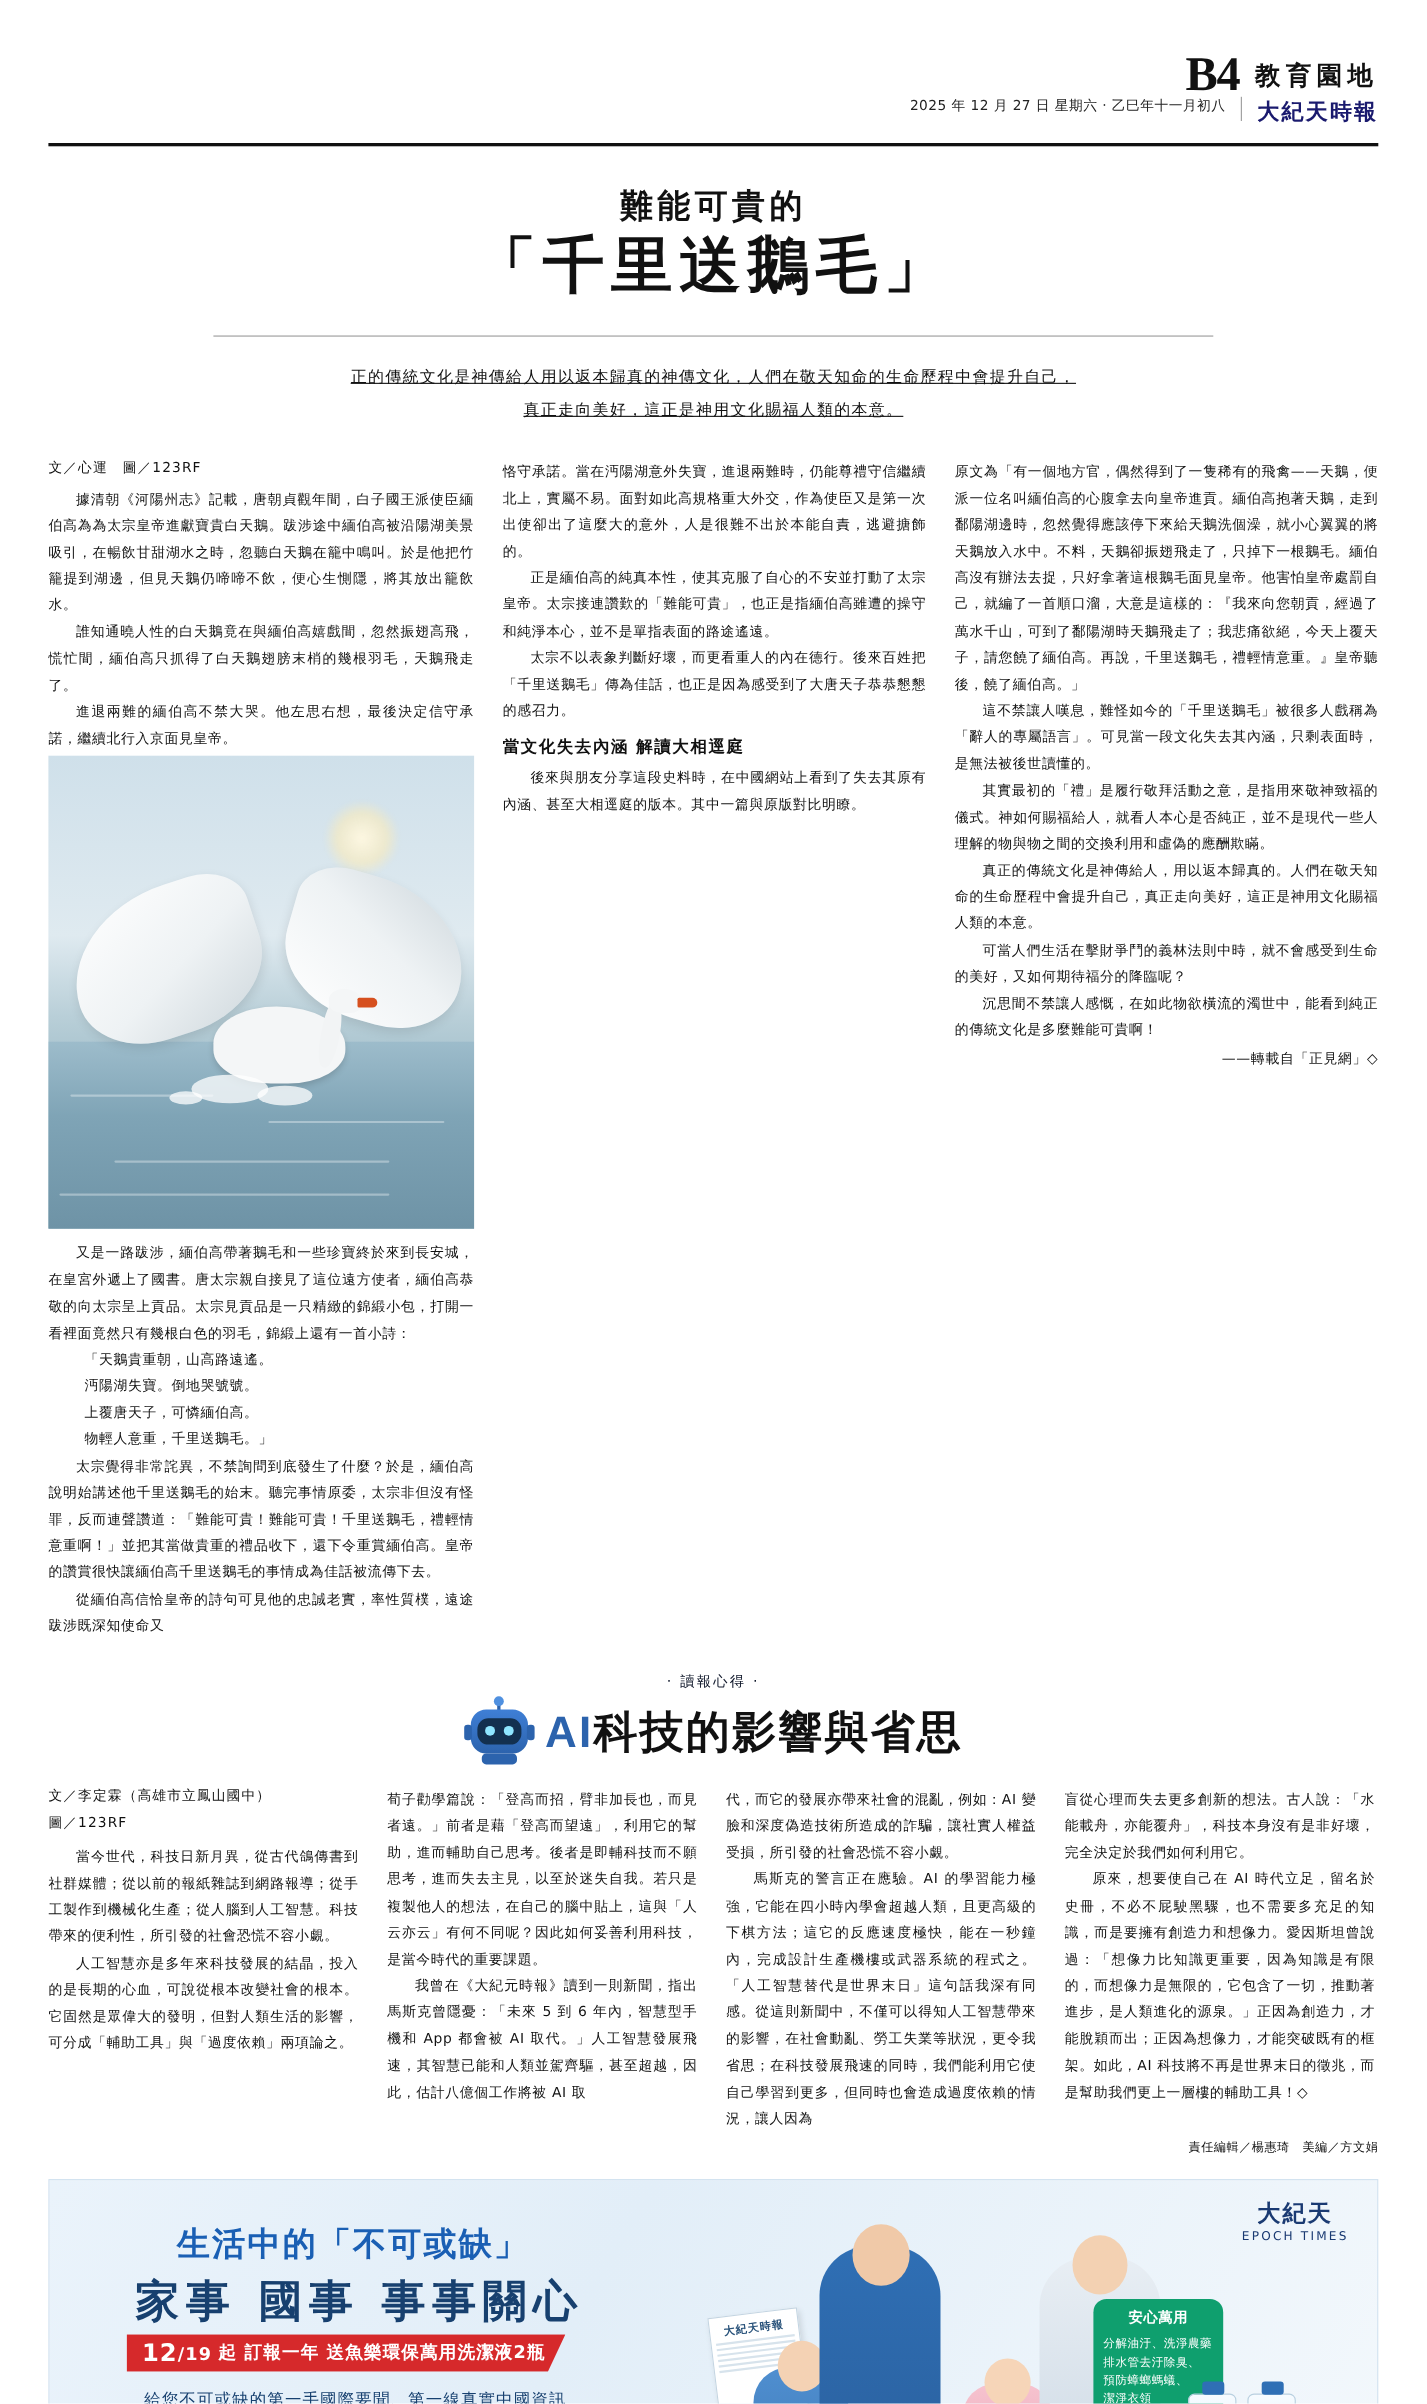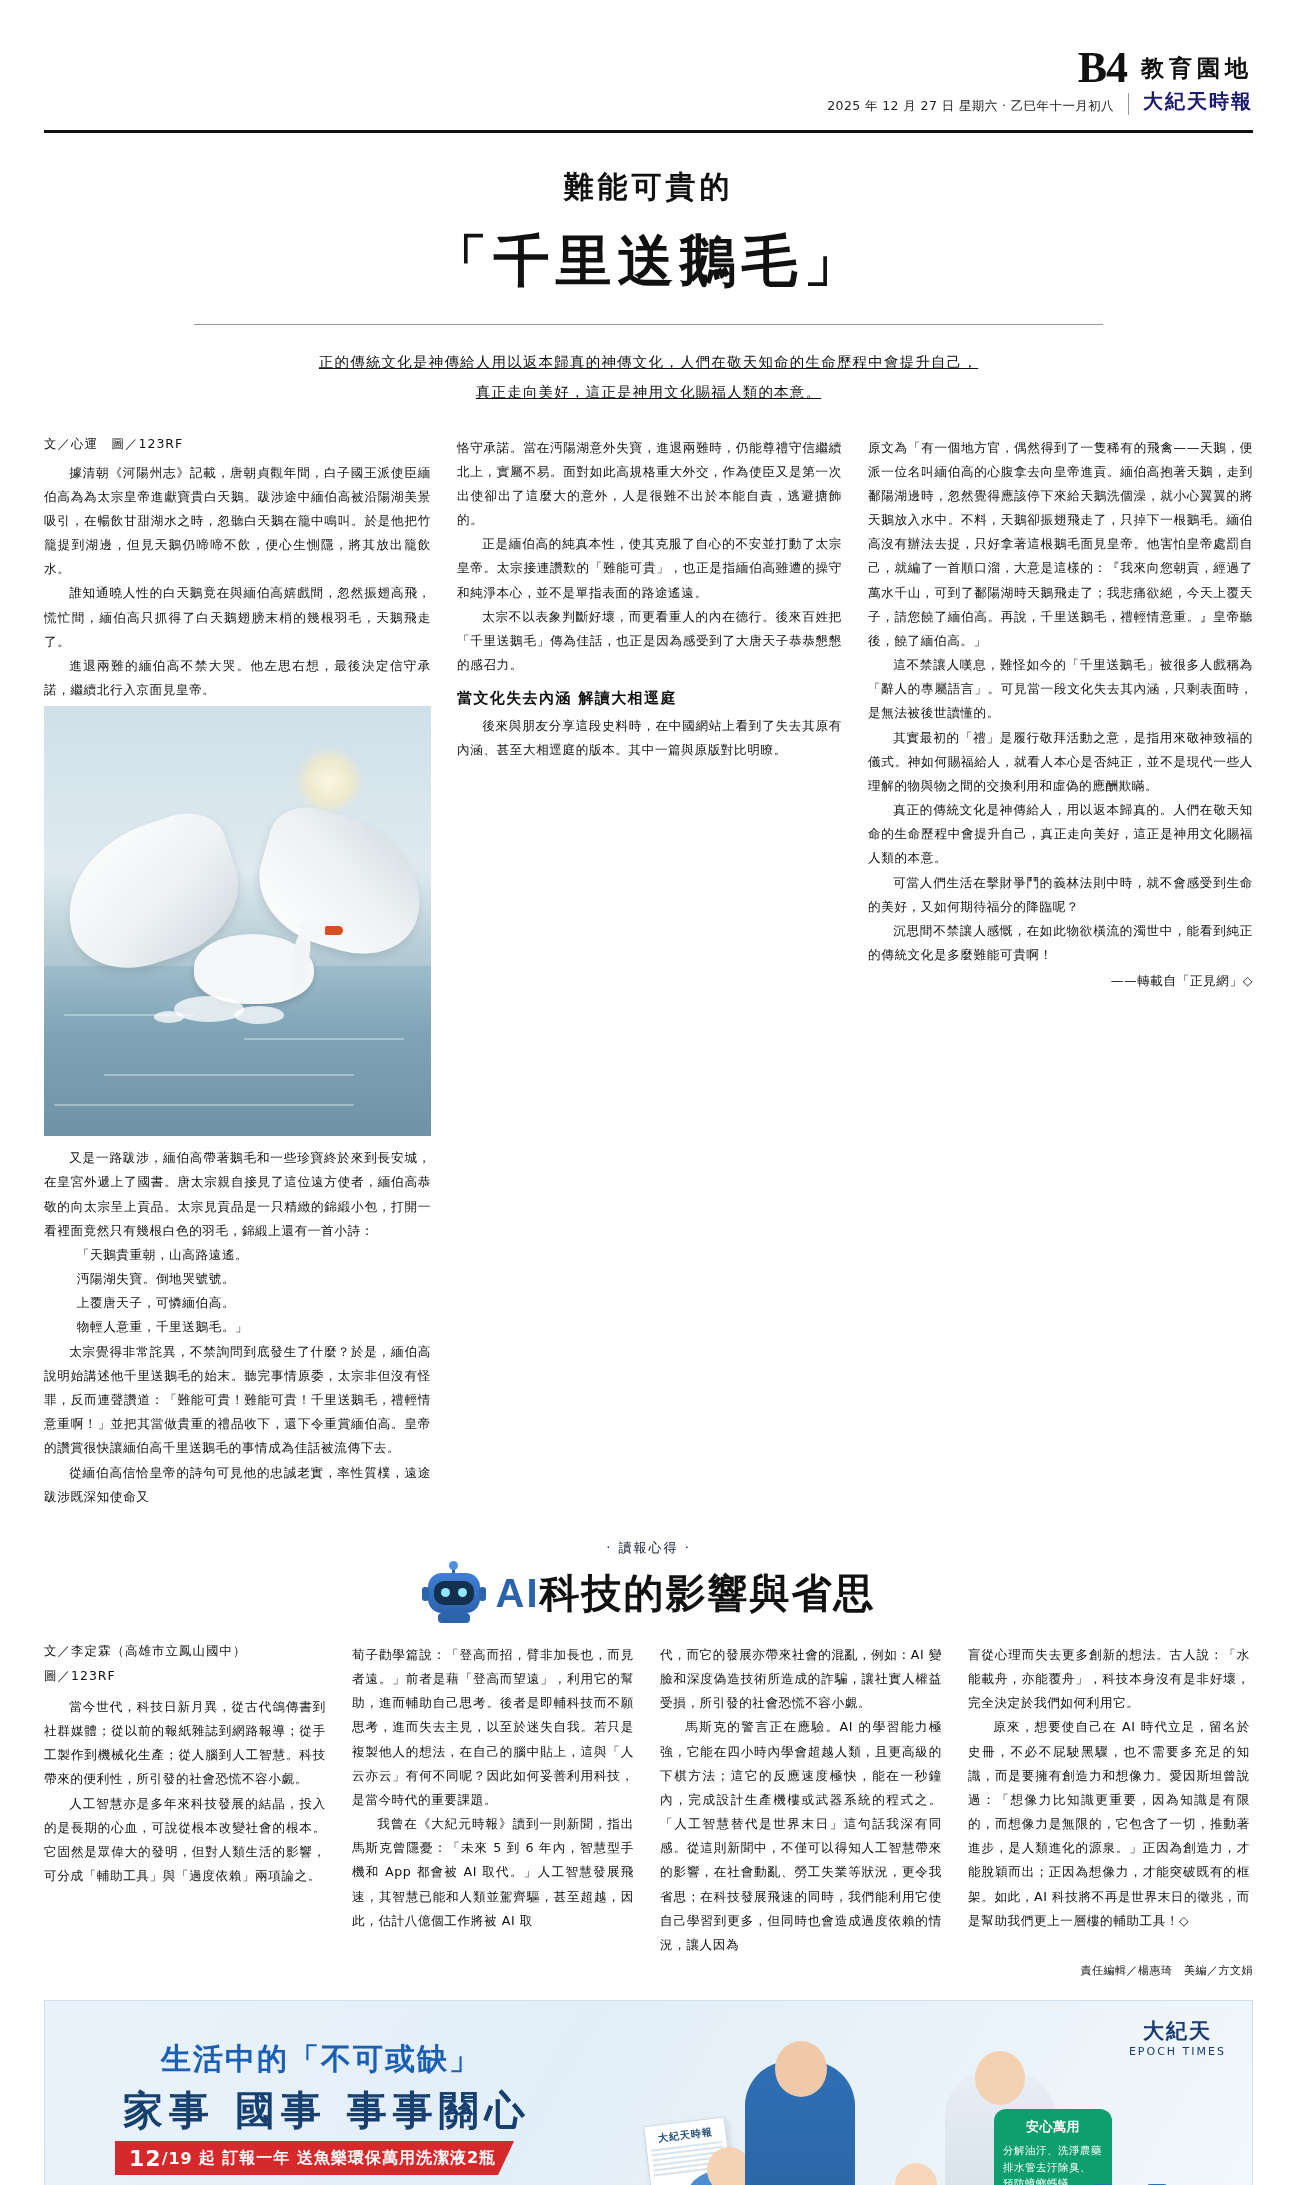--- a/index.html
+++ b/index.html
@@ -24,34 +24,34 @@
   }
   .mast-left { display:flex; align-items:flex-end; gap:14px; }
   .folio {
     font-family:"Liberation Serif", serif;
     font-size:44px; font-weight:bold; line-height:0.9; letter-spacing:-1px;
   }
   .section-name {
     font-size:23px; font-weight:bold; letter-spacing:5px;
     padding-bottom:4px;
   }
-  .mast-right { display:flex; align-items:flex-end; gap:14px; padding-bottom:5px; }
+  .mast-right { display:flex; align-items:flex-start; gap:14px; padding-bottom:5px; }
   .dateline { font-size:12.5px; color:#222; letter-spacing:0.4px; }
   .mast-divider { width:1px; height:22px; background:#999; }
   .paper-logo {
     font-size:20px; font-weight:bold; letter-spacing:2px;
     color:#1a1a6e;
     font-family:"DejaVu Sans", sans-serif;
   }
 
   
   .headline-block { text-align:center; padding:34px 0 0 0; }
   .kicker {
     font-size:30px; letter-spacing:4px; font-weight:bold; color:#111;
-    margin-bottom:20px;
+    margin-bottom:1px;
     font-family:Liberation Serif, serif;
   }
   .headline {
     font-size:56px; letter-spacing:6px; font-weight:bold; color:#111;
     line-height:1.18;
   }
   .hr-thin { border:none; border-top:1px solid #999; margin:30px 150px 0 150px; }
 
   .standfirst {
     text-align:center; font-size:14.5px; line-height:2.1; letter-spacing:1.2px;

